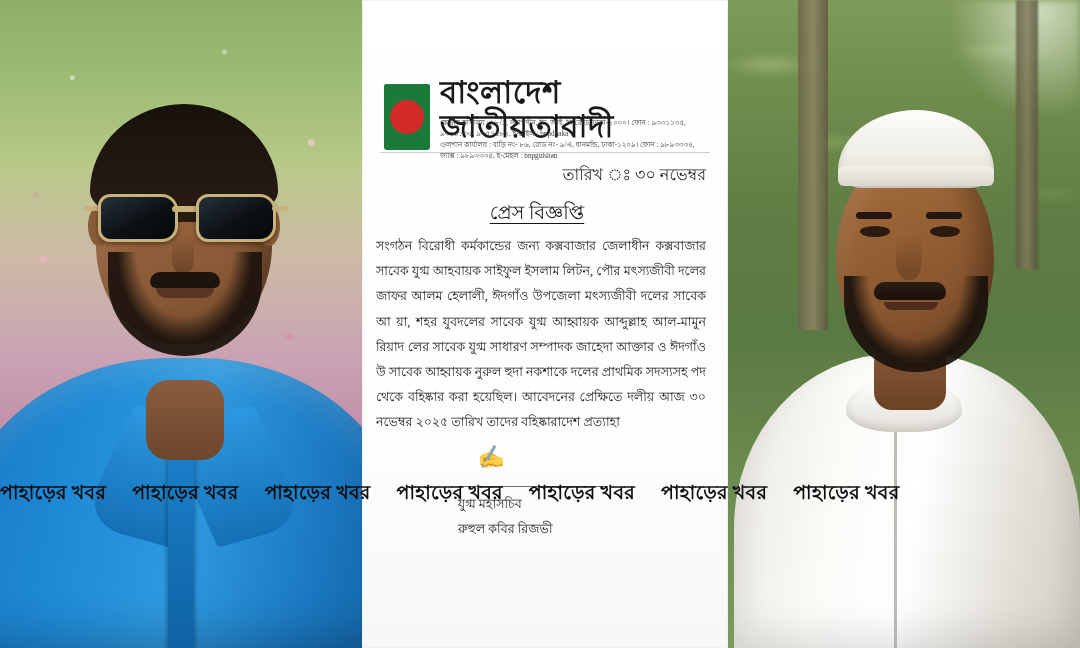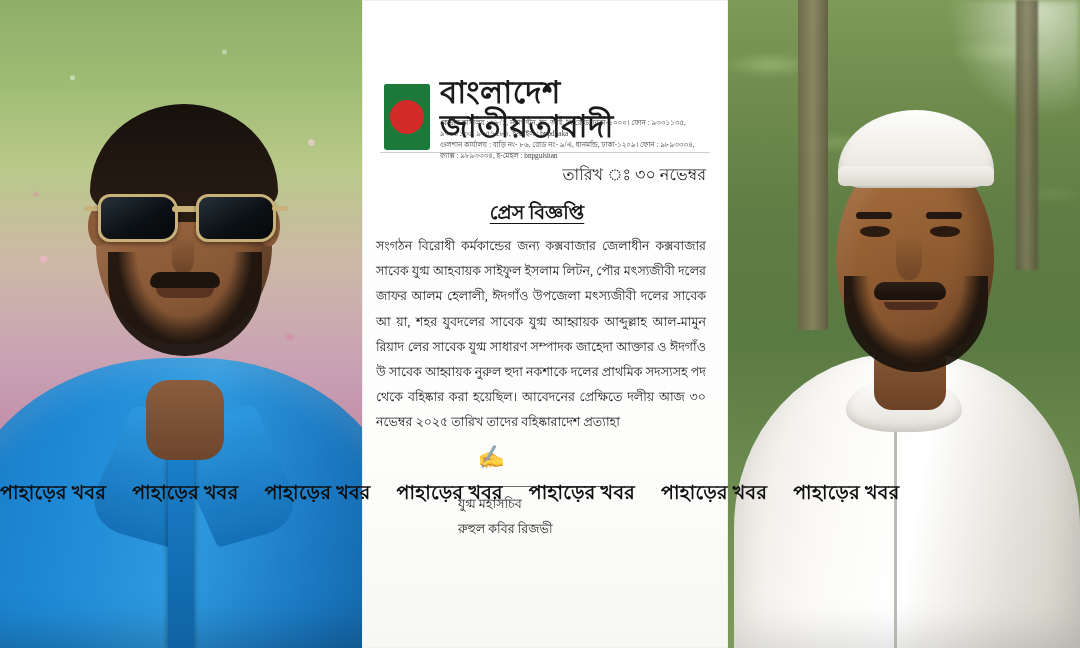--- a/index.html
+++ b/index.html
@@ -194,21 +194,21 @@
     height:1px; background:#cfcfcf;
   }
   .doc-date {
     position:absolute; right:22px; top:162px;
     font-size: 16px; color:#1f1f1f;
     font-family:"Liberation Serif", serif;
   }
   .doc-title {
     position:absolute; left:0; right:16px; top:198px;
     text-align:center;
-    font-size: 19px; font-weight:700; color:#141414;
+    font-size: 19px; font-weight:400; color:#141414;
     font-family:"Liberation Serif", serif;
     text-decoration: underline;
     text-underline-offset: 4px;
   }
   .doc-body {
     position:absolute; left:14px; right:22px; top:234px;
     font-family:"Liberation Serif", serif;
     font-size: 12.6px;
     line-height: 2.0;
     color:#1b1b1b;

